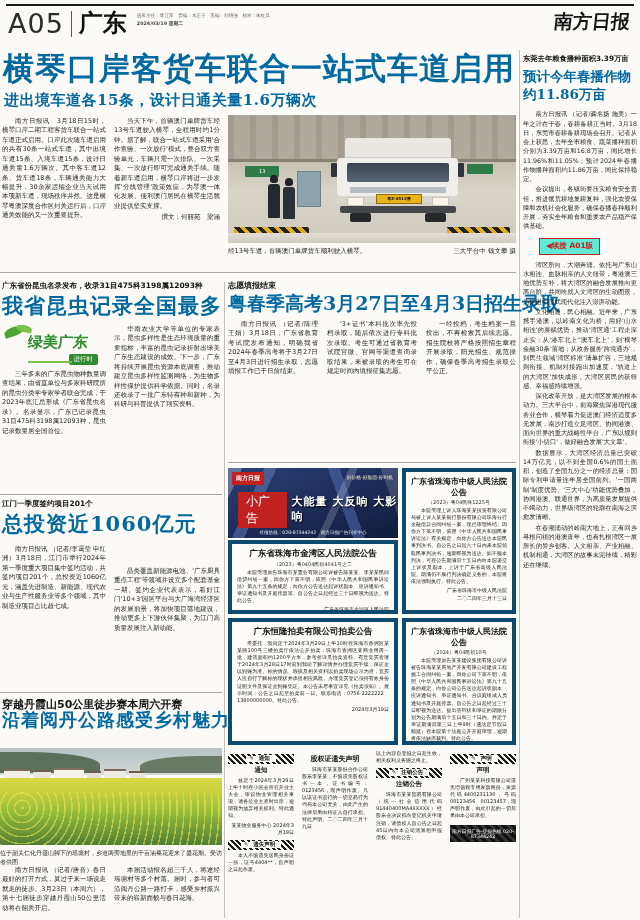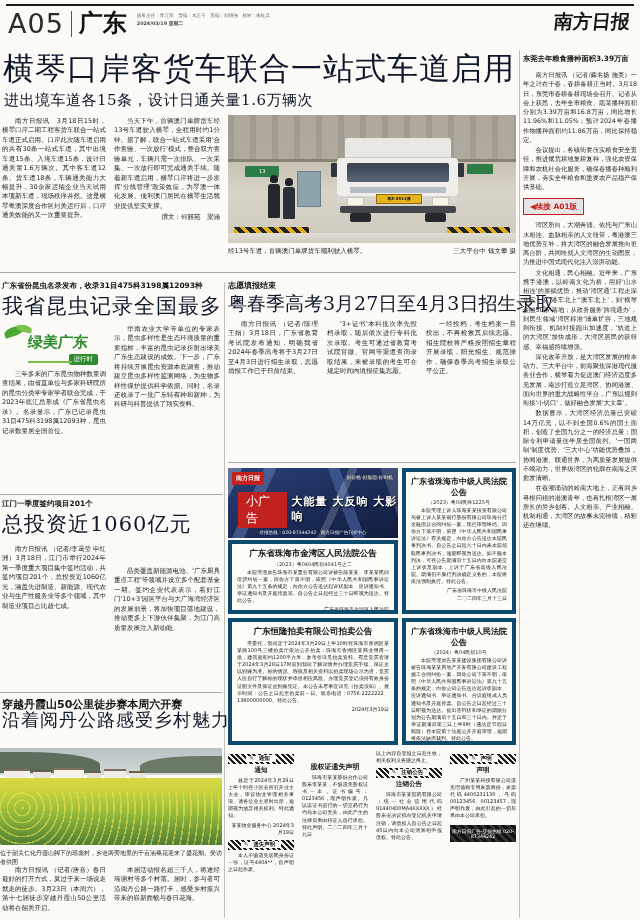--- a/index.html
+++ b/index.html
@@ -1,38 +1,38 @@
 <!DOCTYPE html>
 <html><head>
 <meta charset="utf-8">
 <style>
   html,body{margin:0;padding:0;background:#e6e4df;}
   #page{position:relative;width:640px;height:920px;background:#fbfaf6;overflow:hidden;
         font-family:"DejaVu Sans",sans-serif;color:#222;margin:0 auto;}
   .abs{position:absolute;}
-  .hl{font-family:"DejaVu Serif",serif;font-weight:normal;color:#0f172a;}
+  .hl{font-family:"DejaVu Serif",serif;font-weight:bold;color:#0369a1;}
   .kicker{font-weight:bold;color:#141414;}
   .bt{font-size:6.5px;line-height:1.45;text-align:justify;color:#1f1f1f;}
   .bt p{margin:0;text-indent:2em;}
   .hrule{height:1px;background:#a9a7a2;}
   .vrule{width:1px;background:#c2c0bb;}
   .caption{font-size:6.5px;color:#222;}
   .notice{border:4px solid #0c4a6e;box-sizing:border-box;padding:4px 5px;overflow:hidden;background:#fdfcf9;}
   .ntitle{font-family:"DejaVu Serif",serif;font-weight:bold;font-size:8.5px;text-align:center;color:#111;}
   .ncase{font-size:5px;text-align:center;color:#333;margin:1px 0 2px;}
   .nbody{font-size:5px;line-height:1.42;text-align:justify;text-indent:2em;color:#222;}
   .nsign{font-size:5px;text-align:right;margin-top:2px;color:#222;}
   .band{height:10px;background:repeating-linear-gradient(45deg,#1c1c1c 0 2px,#f2f1ec 2px 4px);
         display:flex;align-items:center;justify-content:center;margin:4px 0 2px;}
   .band span{background:#fbfaf6;font-size:5.5px;font-weight:bold;padding:0 3px;line-height:1;color:#111;}
   .cbody{font-size:5px;line-height:1.42;text-align:justify;color:#222;}
   .cbody p{margin:0;text-indent:2em;}
   .ctitle{font-size:6.5px;font-weight:bold;text-align:center;margin:2px 0;color:#111;}
   .contbox{display:inline-block;border:1px solid #c2221f;color:#c2221f;font-size:7.5px;font-weight:bold;
-           padding:2.5px 6px;margin:6px 0 5px;background:#e5e5e5;}
+           padding:2.5px 6px;margin:6px 16px 5px;background:#5eead4;}
   .rc-body{font-size:6.3px;line-height:1.47;text-align:justify;color:#1f1f1f;}
   .rc-body p{margin:0 0 1px;text-indent:2em;}
 </style>
 </head>
 <body>
 
 <div id="page">
 
   <div class="abs hrule" style="left:6px;top:4px;width:628px;height:2px;background:#1c1c1c;"></div>
 
@@ -224,21 +224,21 @@
     <div class="cbody" style="text-align:right;margin-top:2px;">某某物业服务中心 2024年3月19日</div>
     <div class="band">
         <span>✎ <span>遗失声明</span></span>
       </div>
     <div class="cbody">
         <p>本人不慎遗失居民身份证一张，证号4404**，自声明之日起作废。</p>
       </div>
   </div>
 
   <div class="abs" style="left:302px;top:750px;width:66px;height:168px;overflow:hidden;">
-    <div class="ctitle" style="font-size:7px;margin-top:12px;">股权证遗失声明</div>
+    <div class="ctitle" style="font-size:7px;margin-top:4px;">股权证遗失声明</div>
     <div class="cbody">
         <p>珠海市某某股份合作公司股东李某某，不慎遗失股权证书一本，证书编号：0123456，现声明作废。凡以该证书进行的一切交易行为均与本公司无关，由此产生的法律后果由持证人自行承担。特此声明。二〇二四年三月十九日</p>
       </div>
   </div>
 
   <div class="abs" style="left:376px;top:750px;width:66px;height:168px;overflow:hidden;">
     <div class="cbody">
         <p style="text-indent:0;">以上内容自登报之日起生效，相关权利义务随之终止。</p>
       </div>
     <div class="band">
@@ -256,20 +256,24 @@
       </div>
     <div class="ctitle">声明</div>
     <div class="cbody">
         <p>广州某某科技有限公司遗失增值税专用发票两份，发票代码4400231130，号码00123456、00123457，现声明作废，由此引起的一切后果由本公司承担。</p>
       </div>
     <div style="margin-top:5px;background:repeating-linear-gradient(45deg,#111 0 3px,#333 3px 6px);color:#fff;font-size:4.8px;text-align:center;padding:3px 1px;">南方日报广告·登报热线 020-87344242</div>
   </div>
 
   <div class="abs" style="left:523px;top:54px;width:114px;height:864px;overflow:hidden;">
     <div class="kicker" style="font-size:7.3px;">东莞去年粮食播种面积3.39万亩</div>
+    <div class="hl" style="font-size:13.5px;margin-top:3px;line-height:1.35;">
+      <div>预计今年春播作物</div>
+      <div>约11.86万亩</div>
+    </div>
     <div class="rc-body" style="margin-top:6px;">
       <p>南方日报讯 （记者/龚名扬 施美）一年之计在于春，春耕备耕正当时。3月18日，东莞市春耕备耕现场会召开。记者从会上获悉，去年全市粮食、蔬菜播种面积分别为3.39万亩和16.8万亩，同比增长11.96%和11.05%；预计2024年春播作物播种面积约11.86万亩，同比保持稳定。</p>
       <p>会议提出，各镇街要压实粮食安全责任，推进撂荒耕地复耕复种，强化农资保障和农机社会化服务，确保春播春种顺利开展，夯实全年粮食和重要农产品稳产保供基础。</p>
     </div>
     <div class="contbox">◀续接 A01版</div>
     <div class="rc-body">
       <p>湾区所向，大潮奔涌。依托与广东山水相连、血脉相亲的人文纽带，粤港澳三地优势互补，将大湾区的融合发展推向更高台阶，共同绘就人文湾区的生动图景，为推进中国式现代化注入澎湃动能。</p>
       <p>文化相通，民心相融。近年来，广东携手港澳，以岭南文化为桥，用好'山水相连'的禀赋优势，推动'湾区通'工程走深走实：从'港车北上''澳车北上'，到'横琴金融30条'落地；从政务服务'跨境通办'，到民生领域'湾区标准'清单扩容，三地规则衔接、机制对接跑出加速度，'轨道上的大湾区'加快成形，大湾区居民的获得感、幸福感持续增强。</p>
       <p>深化改革开放，是大湾区发展的根本动力。三大平台中，前海聚焦深港现代服务业合作，横琴着力促进澳门经济适度多元发展，南沙打造立足湾区、协同港澳、面向世界的重大战略性平台，广东以规则衔接'小切口'，做好融合发展'大文章'。</p>
       <p>数据显示，大湾区经济总量已突破14万亿元，以不到全国0.6%的国土面积，创造了全国九分之一的经济总量；国际专利申请量连年居全国前列。'一国两制'制度优势、'三大中心'功能优势叠加，协同港澳、联通世界，为高质量发展提供不竭动力，世界级湾区的轮廓在南海之滨愈发清晰。</p>

